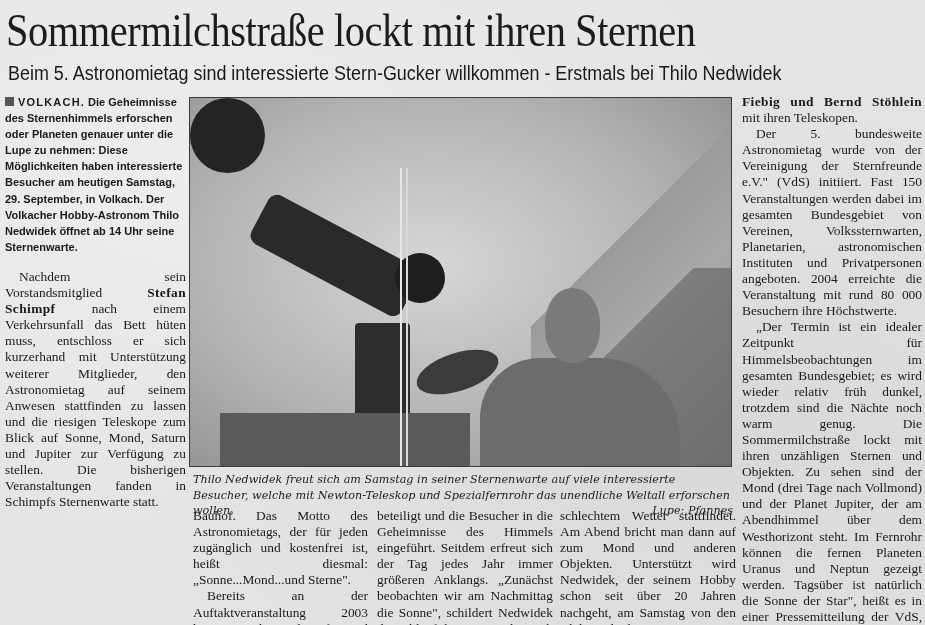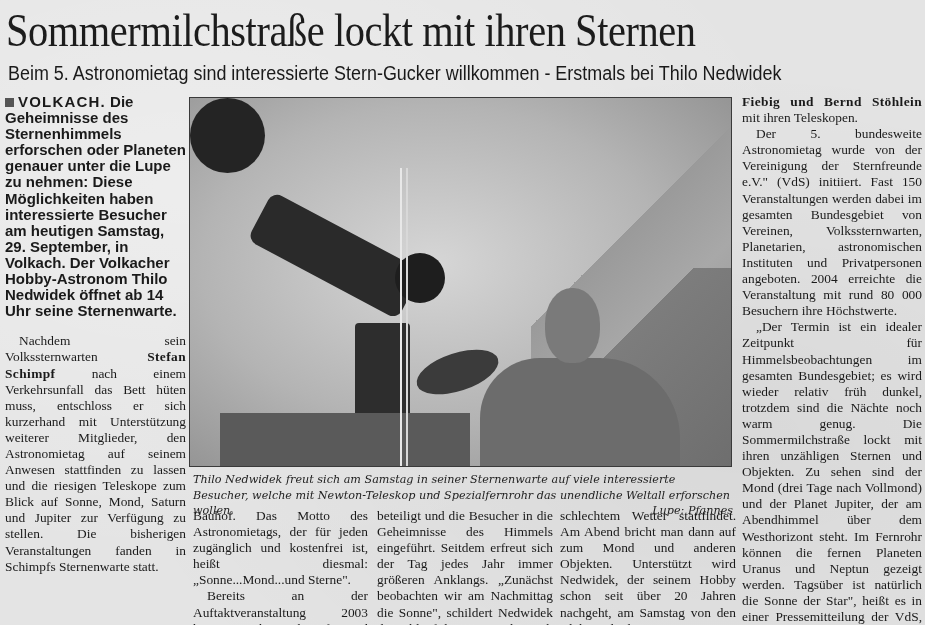--- a/index.html
+++ b/index.html
@@ -29,21 +29,21 @@
     .col {
       position: absolute;
       font-family: "Liberation Serif", "DejaVu Serif", serif;
       font-size: 13.4px; line-height: 16.1px;
       text-align: justify; hyphens: manual; color: #1a1a1a;
     }
     .col p { text-indent: 14px; }
     .col p.noindent { text-indent: 0; }
     .col .lead {
       font-family: "Liberation Sans", "DejaVu Sans", sans-serif;
-      font-weight: bold; font-size: 15px; line-height: 16.1px;
+      font-weight: bold; font-size: 11px; line-height: 16.1px;
       text-indent: 0; margin-bottom: 14px; text-align: left;
     }
     .dateline-box {
       display: inline-block; width: 9px; height: 9px; background: #555;
       margin-right: 4px; vertical-align: 0px;
     }
     .dateline { letter-spacing: 1.2px; }
     .name { font-weight: bold; letter-spacing: 0.4px; }
     #col1 { left: 5px; top: 94px; width: 181px; }
     #col2 { left: 193px; top: 508px; width: 175px; }
@@ -86,21 +86,21 @@
 
 <div class="headline">Sommermilchstraße lockt mit ihren Sternen</div>
 <div class="subhead">Beim 5. Astronomietag sind interessierte Stern-Gucker willkommen - Erstmals bei Thilo Nedwidek</div>
 
 <div id="col1" class="col">
   <p class="lead">
     <span class="dateline-box"></span><span class="dateline">VOLKACH.</span>
     <span>Die Geheimnisse des Sternenhimmels erforschen oder Planeten genauer unter die Lupe zu nehmen: Diese Möglichkeiten haben interessierte Besucher am heutigen Samstag, 29. September, in Volkach. Der Volkacher Hobby-Astronom Thilo Nedwidek öffnet ab 14 Uhr seine Sternenwarte.</span>
   </p>
   <p>
-    <span>Nachdem sein Volkssternwarten</span>
+    <span>Nachdem sein Vorstandsmitglied</span>
     <span class="name">Stefan Schimpf</span>
     <span>nach einem Verkehrsunfall das Bett hüten muss, entschloss er sich kurzerhand mit Unterstützung weiterer Mitglieder, den Astronomietag auf seinem Anwesen stattfinden zu lassen und die riesigen Teleskope zum Blick auf Sonne, Mond, Saturn und Jupiter zur Verfügung zu stellen. Die bisherigen Veranstaltungen fanden in Schimpfs Sternenwarte statt.</span>
   </p>
 
 </div>
 
 <div class="photo">
   <div class="sky"></div>
   <div class="roof"></div>
   <div class="beam"></div>

